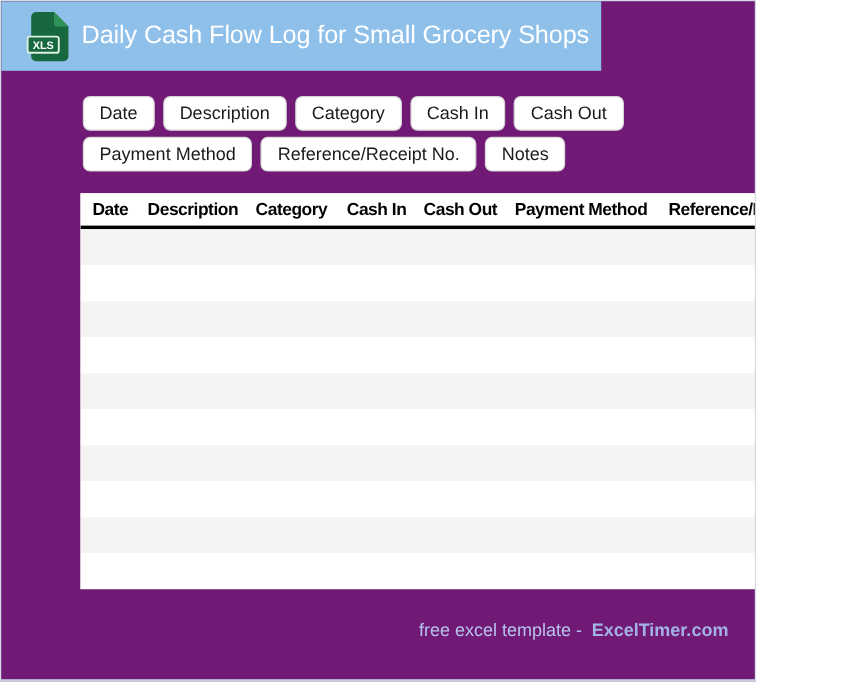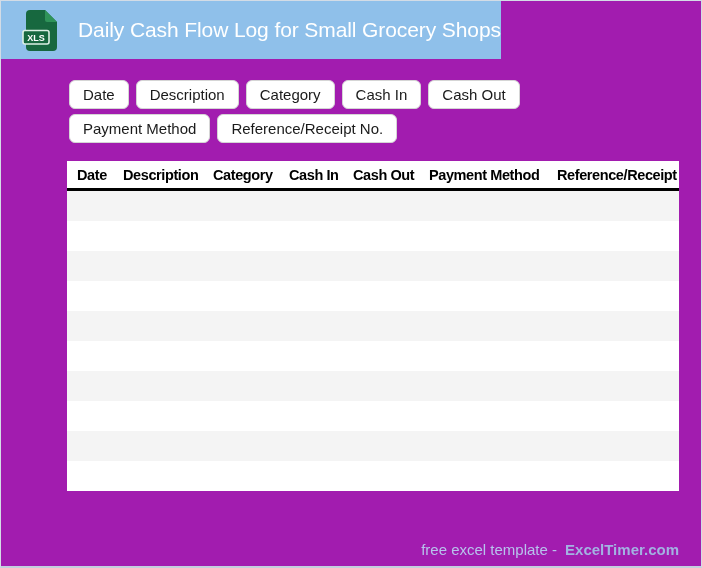--- a/index.html
+++ b/index.html
@@ -1,40 +1,40 @@
 <!DOCTYPE html>
 <html><head>
 <meta charset="utf-8">
 <style>
   * { margin: 0; padding: 0; box-sizing: border-box; }
   html, body { background: #fff; font-family: "Liberation Sans", sans-serif; }
 
   .page {
     position: relative;
-    width: 702px;
+    width: 630px;
     height: 568px;
-    background: #a21caf;
+    background: #701a75;
     border: 1px solid #d3dce6;
     border-bottom: 2px solid #c3cfdd;
     overflow: hidden;
   }
 
   
   .header-bar {
     position: absolute;
     top: 0; left: 0;
     width: 500px; height: 58px;
     background: #8fc0ea;
     display: flex;
     align-items: center;
     padding-left: 21px;
   }
   .xls-icon { width: 37px; height: 43px; flex: 0 0 auto; }
   .page-title {
-    margin-left: 19px;
+    margin-left: 9px;
     color: #ffffff;
     font-size: 21px;
     font-weight: 500;
     letter-spacing: -0.1px;
     white-space: nowrap;
   }
 
   
   .chips {
     position: absolute;
@@ -90,21 +90,20 @@
   .trow { height: 30px; background: #ffffff; }
   .trow:nth-child(odd) { background: #f4f4f4; }
 
   
   .footer {
     position: absolute;
     top: 516px;
     right: 22px;
     font-size: 15px;
     white-space: nowrap;
-    margin-top: 24px;
   }
   .footer .tagline { color: #b7c3ec; }
   .footer .brand {
     color: #a3b2e2;
     font-weight: bold;
     margin-left: 8px;
     text-decoration: none;
     cursor: pointer;
   }
 </style>
@@ -124,20 +123,21 @@
   </div>
 
   <div class="chips">
     <button class="chip">Date</button>
     <button class="chip">Description</button>
     <button class="chip">Category</button>
     <button class="chip">Cash In</button>
     <button class="chip">Cash Out</button>
     <button class="chip">Payment Method</button>
     <button class="chip">Reference/Receipt No.</button>
+    <button class="chip">Notes</button>
   </div>
 
   <div class="table">
     <div class="thead">
       <div class="th c0">Date</div>
       <div class="th c1">Description</div>
       <div class="th c2">Category</div>
       <div class="th c3">Cash In</div>
       <div class="th c4">Cash Out</div>
       <div class="th c5">Payment Method</div>

